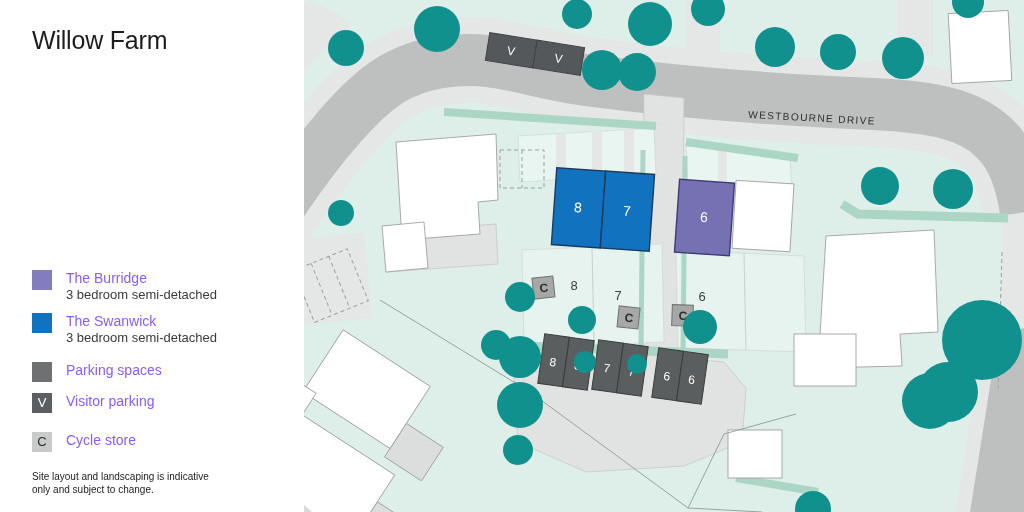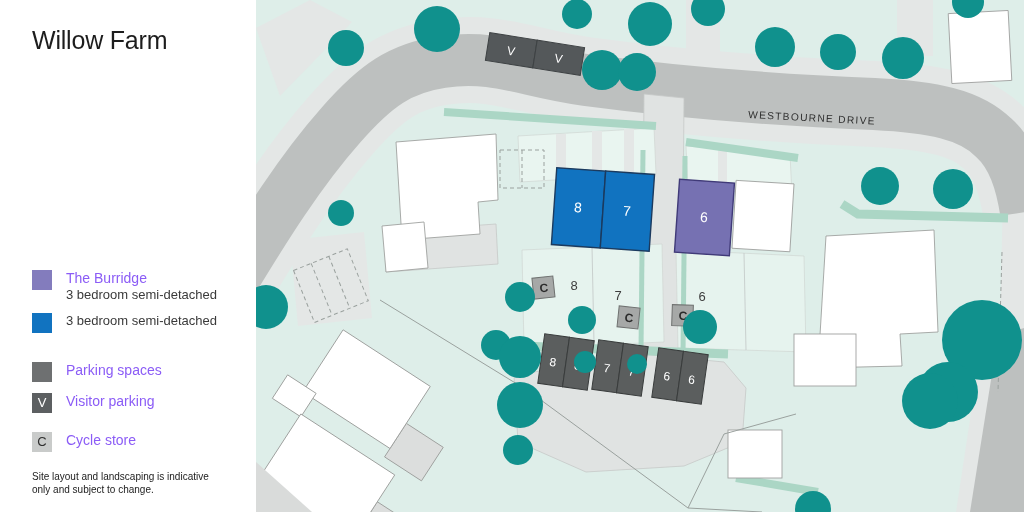--- a/index.html
+++ b/index.html
@@ -1,20 +1,20 @@
 <!DOCTYPE html>
 <html><head>
 <meta charset="utf-8">
 <style>
   html,body{margin:0;padding:0;}
   body{width:1024px;height:512px;position:relative;background:#ffffff;
        font-family:"Liberation Sans",sans-serif;color:#1d1d1d;overflow:hidden;}
 
   
-  .sidebar{position:absolute;left:0;top:0;width:256px;height:512px;background:#fff;z-index:2;}
+  .sidebar{position:absolute;left:0;top:0;width:304px;height:512px;background:#fff;z-index:2;}
   .title{position:absolute;left:32px;top:24px;font-size:25px;line-height:33px;letter-spacing:-.2px;}
   .title .t1{font-weight:400;}
   .title .t2{font-weight:700;}
   .north{position:absolute;left:32px;top:175px;}
   .north .nlabel{font-size:13px;color:#1c1c1c;}
   .north svg{display:block;margin-top:6px;}
   .legend{position:absolute;left:32px;top:268px;width:210px;}
   .lg-row{position:absolute;left:0;display:flex;align-items:flex-start;}
   .lg-sw{width:20px;height:20px;flex:0 0 20px;margin-right:14px;display:flex;
          align-items:center;justify-content:center;font-size:13px;line-height:20px;}
@@ -71,20 +71,21 @@
     <div class="lg-row" style="top:2px;">
       <span class="lg-sw sw-burridge"></span>
       <span>
         <div class="lg-name">The Burridge</div>
         <div class="lg-desc">3 bedroom semi-detached</div>
       </span>
     </div>
     <div class="lg-row" style="top:45px;">
       <span class="lg-sw sw-swanwick"></span>
       <span>
+        <div class="lg-name">The Swanwick</div>
         <div class="lg-desc">3 bedroom semi-detached</div>
       </span>
     </div>
     <div class="lg-row" style="top:94px;">
       <span class="lg-sw sw-parking"></span>
       <span>
           <div class="lg-name">Parking spaces</div>
         </span>
     </div>
     <div class="lg-row" style="top:125px;">

